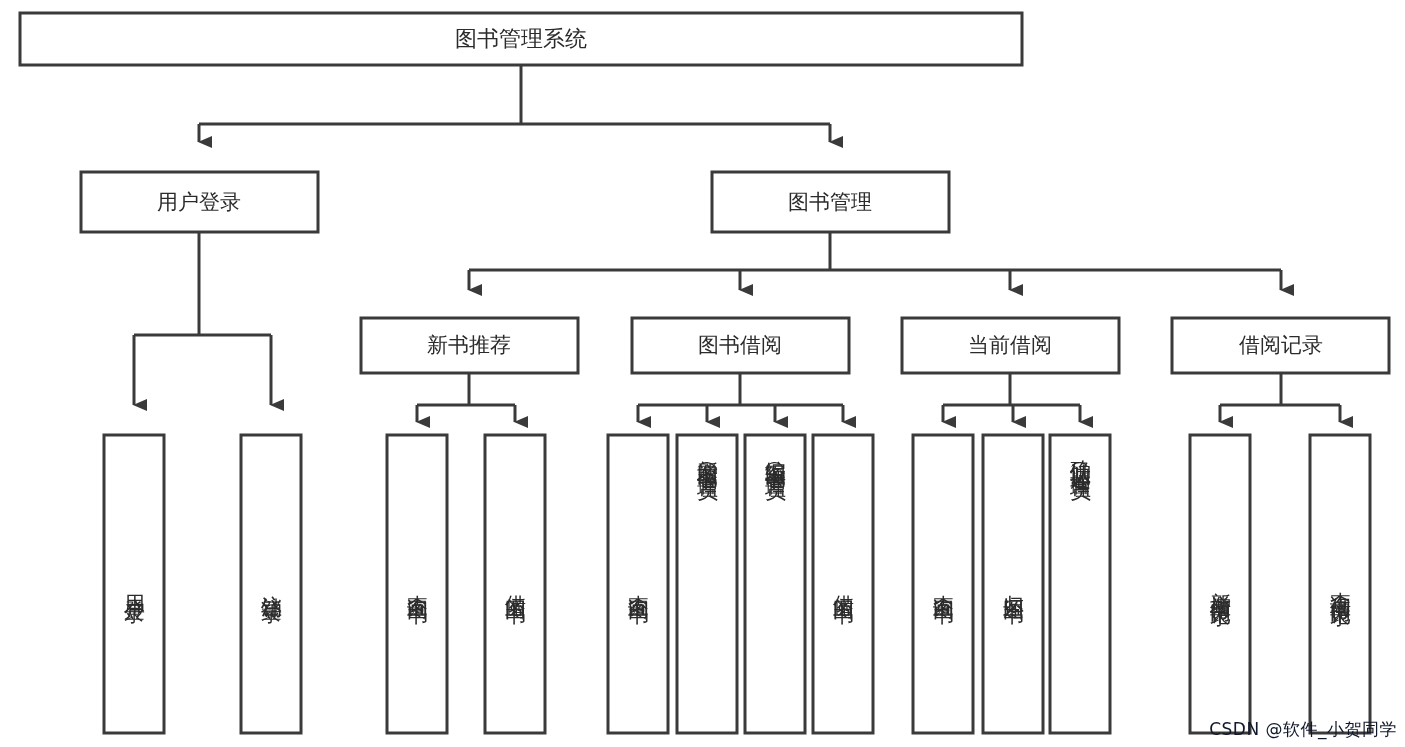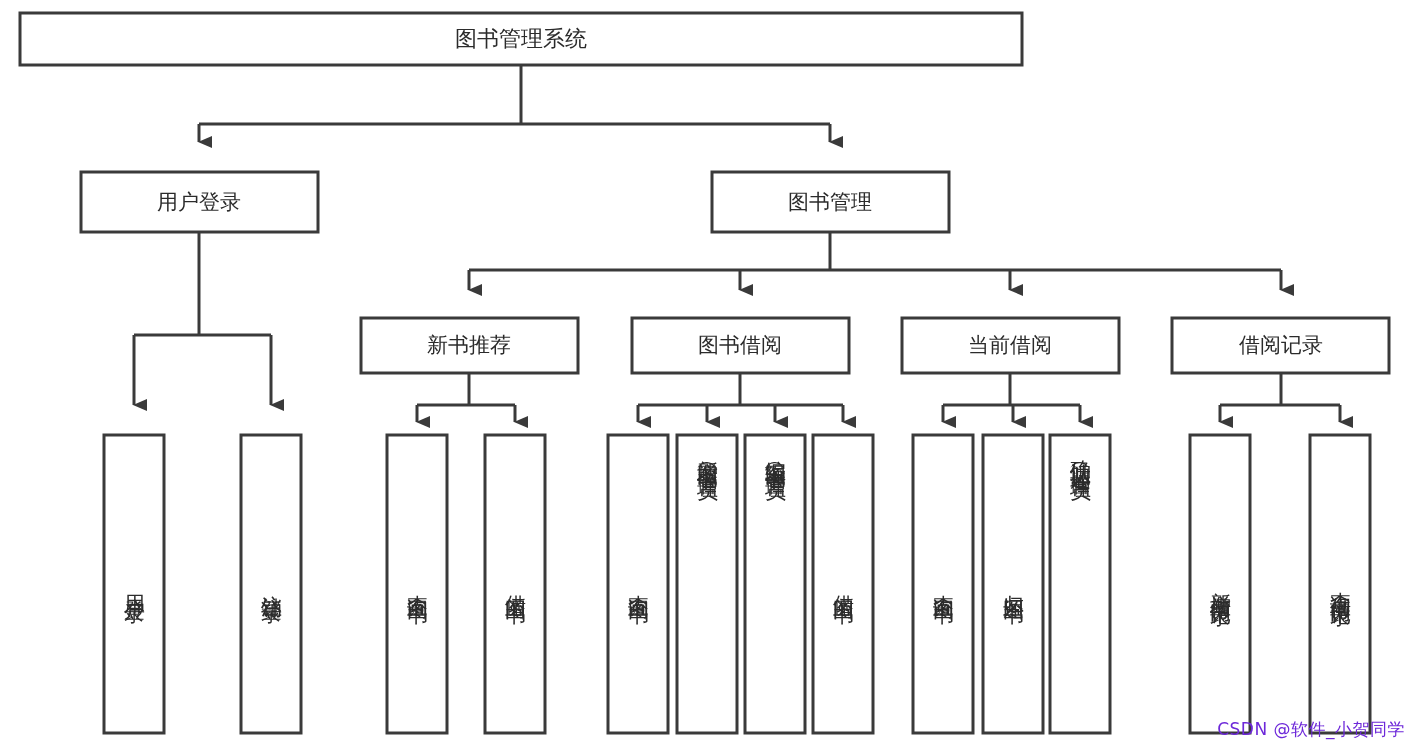--- a/index.html
+++ b/index.html
@@ -53,23 +53,23 @@
     stroke: #3a3a3a;
     stroke-width: 3;
     fill: none;
   }
   .arrow-head {
     fill: #3a3a3a;
     stroke: none;
   }
   #watermark {
     position: absolute;
-    right: 0;
+    right: 8px;
     bottom: 6px;
-    color: #6d28d9;
+    color: #0f172a;
     font-size: 17px;
     font-family: "DejaVu Sans", "Liberation Sans", sans-serif;
     letter-spacing: 0.5px;
     white-space: nowrap;
   }
 </style>
 </head>
 <body>
 
 <svg id="diagram" viewBox="0 0 1405 747" xmlns="http://www.w3.org/2000/svg">

